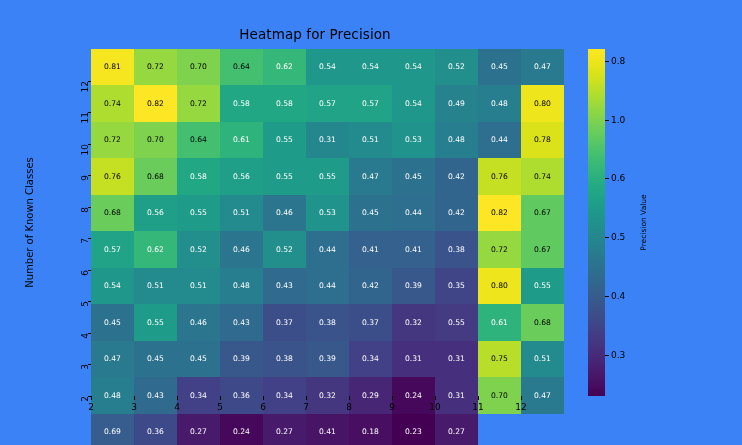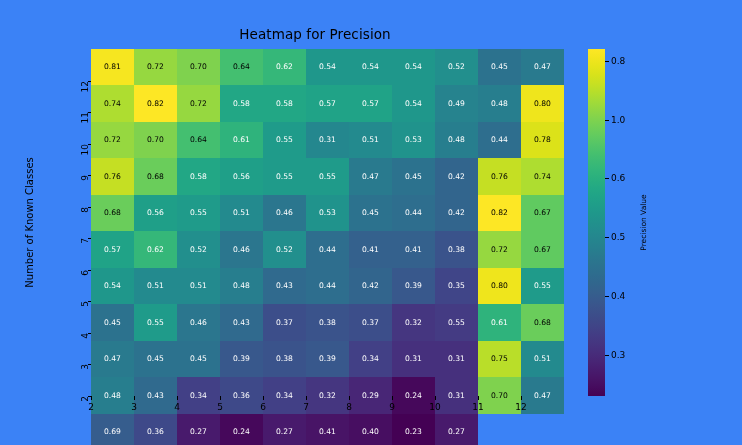--- a/index.html
+++ b/index.html
@@ -397,21 +397,21 @@
         <div class="cell" style="background: rgb(70, 8, 91);">
           <span style="color: rgb(255, 255, 255);">0.24</span>
         </div>
         <div class="cell" style="background: rgb(72, 26, 108);">
           <span style="color: rgb(255, 255, 255);">0.27</span>
         </div>
         <div class="cell" style="background: rgb(72, 20, 102);">
           <span style="color: rgb(255, 255, 255);">0.41</span>
         </div>
         <div class="cell" style="background: rgb(71, 14, 97);">
-          <span style="color: rgb(255, 255, 255);">0.40</span>
+          <span style="color: rgb(255, 255, 255);">0.18</span>
         </div>
         <div class="cell" style="background: rgb(68, 1, 84);">
           <span style="color: rgb(255, 255, 255);">0.23</span>
         </div>
         <div class="cell" style="background: rgb(72, 26, 108);">
           <span style="color: rgb(255, 255, 255);">0.27</span>
         </div>
       </div>
     <div id="axisticks">
         <div class="tickmark xtickmark" style="left: 0px;"></div>

